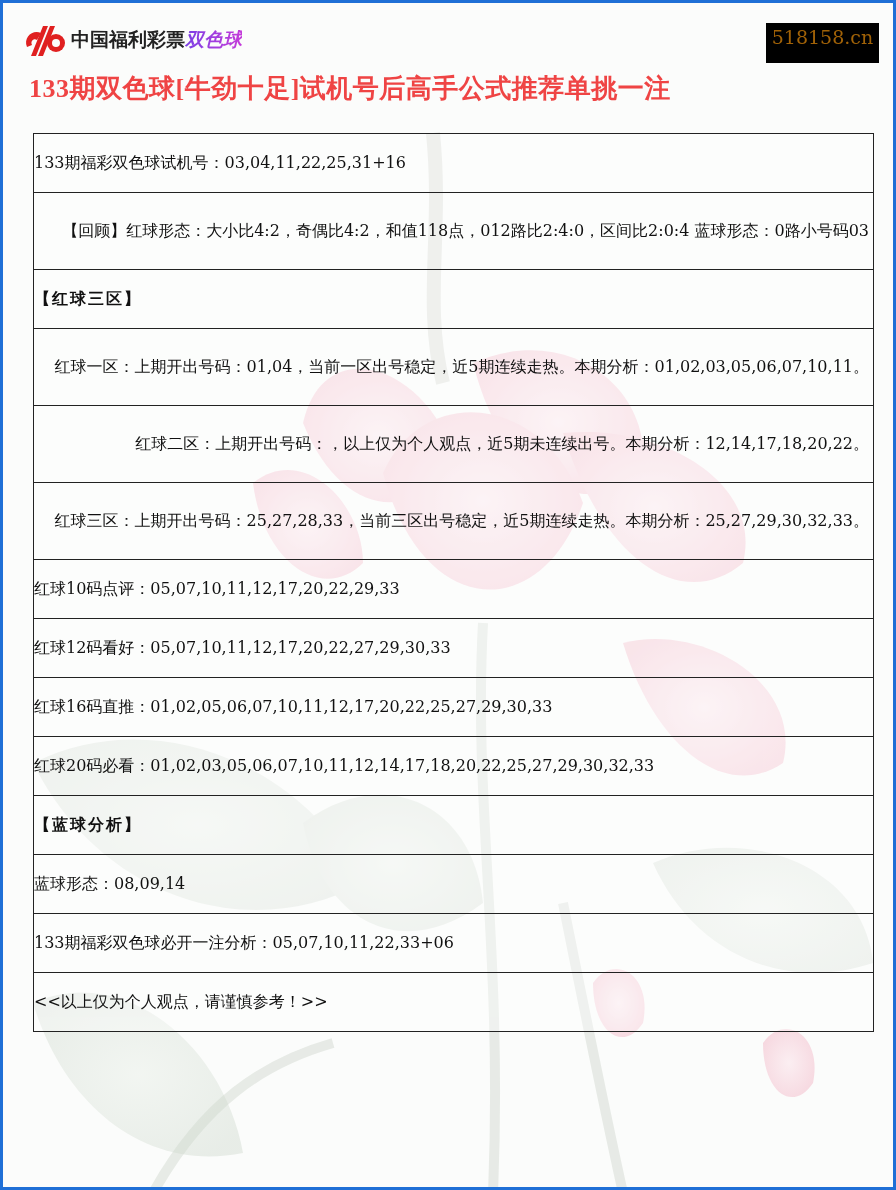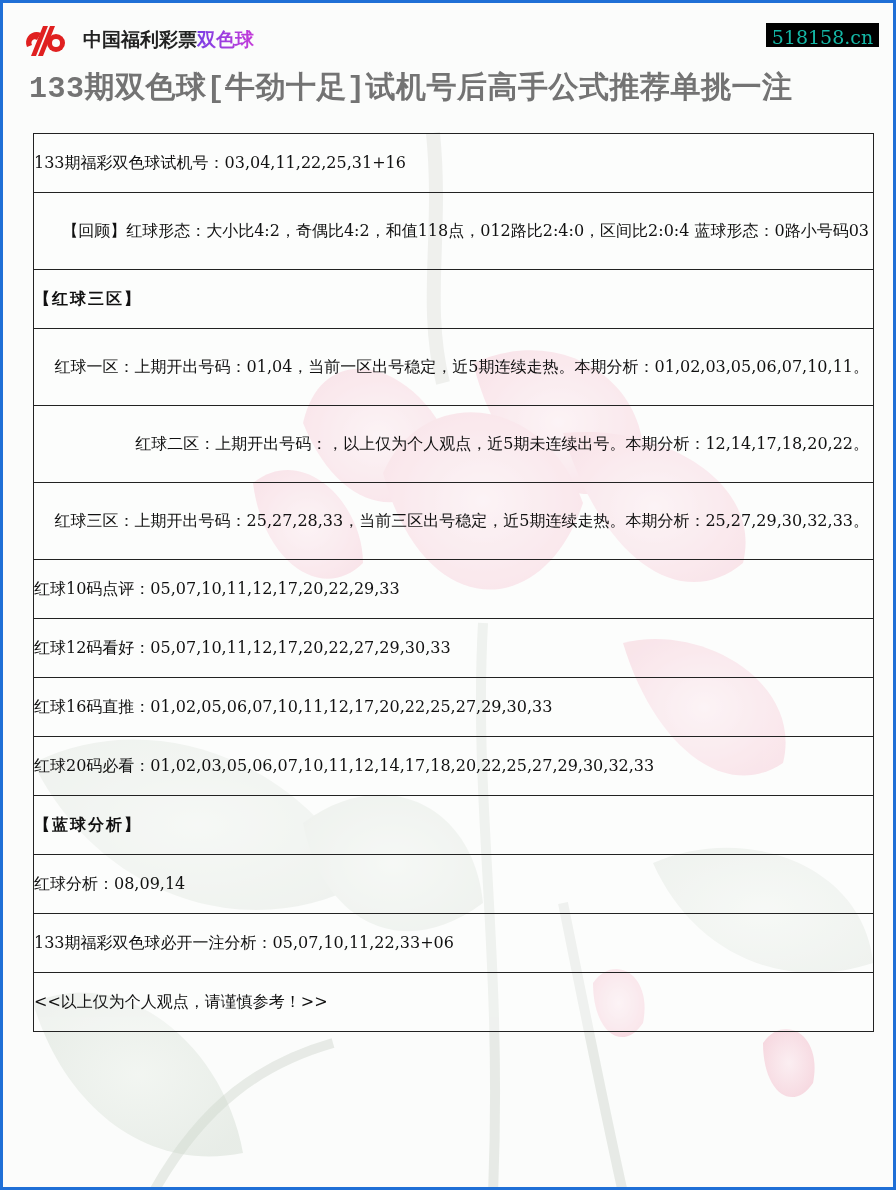--- a/index.html
+++ b/index.html
@@ -18,38 +18,38 @@
     }
     
     .bg { position: absolute; left: 0; top: 0; width: 896px; height: 1190px; z-index: 0; }
     .logo {
       position: absolute; left: 18px; top: 20px; height: 34px;
       display: flex; align-items: center; z-index: 2;
     }
     .logo-mark { width: 46px; height: 34px; }
     .logo-text-cn {
       font-family: "DejaVu Sans", "Liberation Sans", sans-serif;
-      font-weight: bold; font-size: 19px; color: #222; letter-spacing: 0px; margin-left: 16px;
+      font-weight: bold; font-size: 19px; color: #222; letter-spacing: 0px; margin-left: 4px;
     }
     .logo-text-ssq {
       font-family: "DejaVu Sans", "Liberation Sans", sans-serif;
-      font-weight: bold; font-size: 19px;
+      font-weight: bold; font-style: italic; font-size: 19px;
       background: linear-gradient(90deg, #7b3fe4, #c43bd9);
       -webkit-background-clip: text; background-clip: text; color: transparent;
     }
     .site-badge {
-      position: absolute; left: 763px; top: 20px; width: 113px; height: 24px;
-      background: #000; color: #14b8a6;
+      position: absolute; left: 763px; top: 20px; width: 113px; height: 40px;
+      background: #000; color: #a16207;
       font-family: "DejaVu Serif", "Liberation Serif", serif;
       font-size: 19px; line-height: 28px; text-align: center; z-index: 2;
     }
     .page-title {
       position: absolute; left: 26px; top: 66px; width: 850px;
-      color: #737373; font-size: 30px; line-height: 40px; white-space: nowrap;
-      font-family: Liberation Mono, monospace;
+      color: #ef4444; font-size: 26px; line-height: 40px; white-space: nowrap;
+      font-family: Liberation Serif, serif;
       letter-spacing: 0.5px; z-index: 2;
     }
     table.main {
       position: absolute; left: 30px; top: 130px; width: 841px;
       border-collapse: collapse; z-index: 2;
       font-family: "DejaVu Serif", "Liberation Serif", serif;
       font-size: 16px; color: #111;
     }
     table.main td {
       border: 1px solid #222; vertical-align: middle;
@@ -148,21 +148,21 @@
     <tr>
       <td colspan="3" class="center">红球16码直推：01,02,05,06,07,10,11,12,17,20,22,25,27,29,30,33</td>
     </tr>
     <tr>
       <td colspan="3" class="center">红球20码必看：01,02,03,05,06,07,10,11,12,14,17,18,20,22,25,27,29,30,32,33</td>
     </tr>
     <tr>
       <td colspan="3" class="center head">【蓝球分析】</td>
     </tr>
     <tr>
-      <td colspan="3" class="center">红球分析：08,09,14</td>
+      <td colspan="3" class="center">蓝球形态：08,09,14</td>
     </tr>
     <tr>
       <td colspan="3" class="center">133期福彩双色球必开一注分析：05,07,10,11,22,33+06</td>
     </tr>
     <tr>
       <td colspan="3" class="center">&lt;&lt;以上仅为个人观点，请谨慎参考！&gt;&gt;</td>
     </tr>
   </tbody>
     </table>
 </div>

